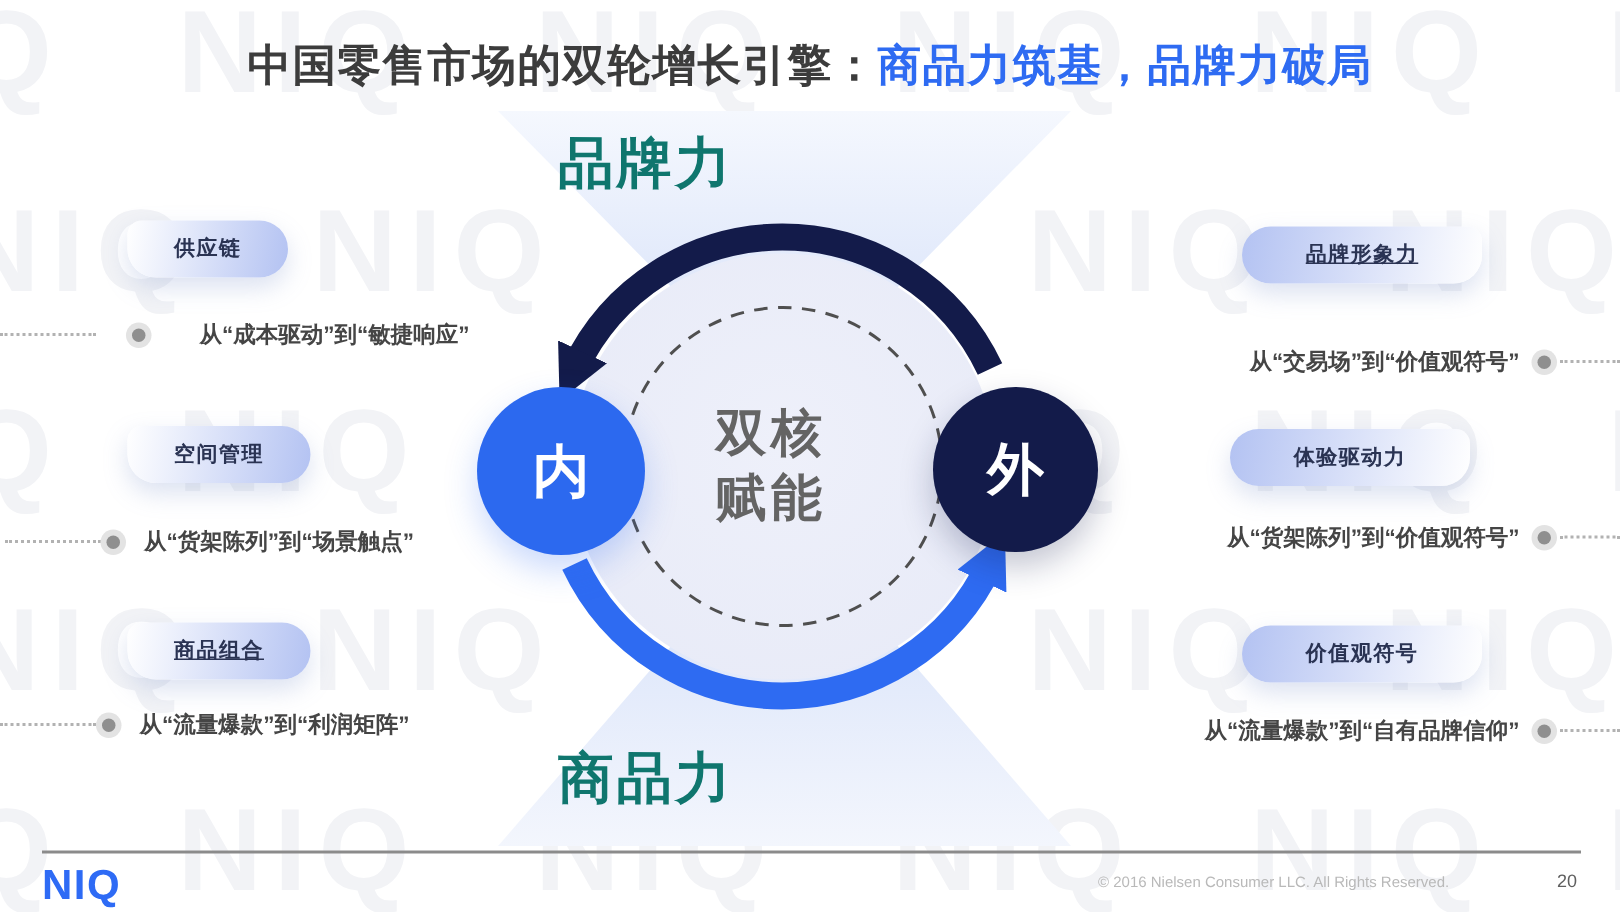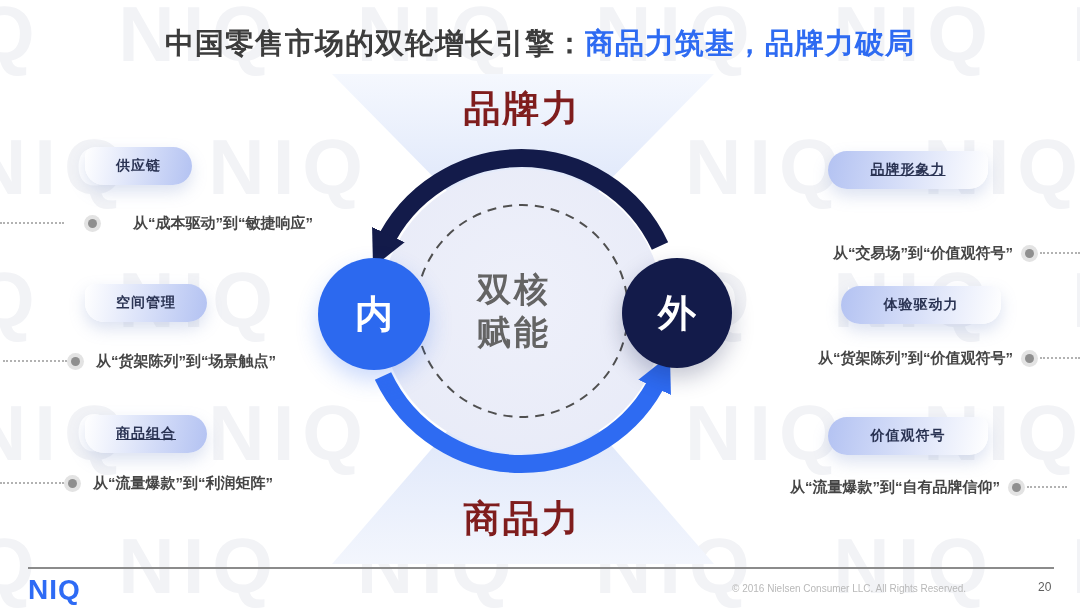--- a/index.html
+++ b/index.html
@@ -30,22 +30,22 @@
     font-size:29px;font-weight:700;color:#3c3c3c;letter-spacing:1px;
   }
   .title .hl{color:#2e6bf2;}
   
   .big-circle{
     position:absolute;left:380px;top:169px;width:284px;height:284px;border-radius:50%;
     background:radial-gradient(circle at 50% 45%,#eef0fa 0%,#e7eaf7 100%);
   }
   .diagram-svg{position:absolute;left:0;top:0;pointer-events:none;}
   .label-top,.label-bottom{
-    position:absolute;left:372px;width:300px;text-align:center;
-    font-size:37px;font-weight:700;color:#7f1d1d;letter-spacing:2px;
+    position:absolute;left:372px;width:300px;
+    font-size:37px;font-weight:700;color:#0f766e;letter-spacing:2px;
   }
   .label-top{top:84px;}
   .label-bottom{top:494px;}
   .center-text{
     position:absolute;left:414px;top:268px;width:200px;text-align:center;
     font-size:34px;font-weight:700;color:#646464;line-height:43px;letter-spacing:3px;
   }
   .node{
     position:absolute;border-radius:50%;display:flex;align-items:center;justify-content:center;
     color:#ffffff;font-size:38px;font-weight:700;
@@ -142,35 +142,35 @@
   </div>
 
   <div class="pill pill-l" style="left:85px;top:415px;width:122px;text-decoration:underline;">商品组合</div>
   <div class="conn conn-l" style="left:0;top:471px;">
     <div class="dots dots-l"></div>
     <span class="dot"></span>
     <span class="conn-text">从“流量爆款”到“利润矩阵”</span>
   </div>
 
   <div class="pill pill-r" style="left:828px;top:151px;width:160px;text-decoration:underline;">品牌形象力</div>
-  <div class="conn conn-r" style="right:0;top:241px;">
+  <div class="conn conn-r" style="right:0;top:229px;">
     <span class="conn-text">从“交易场”到“价值观符号”</span>
     <span class="dot"></span>
     <div class="dots dots-r"></div>
   </div>
 
-  <div class="pill pill-r" style="left:841px;top:286px;width:160px;text-align:right;">体验驱动力</div>
+  <div class="pill pill-r" style="left:820px;top:286px;width:160px;text-align:right;">体验驱动力</div>
   <div class="conn conn-r" style="right:0;top:346px;">
     <span class="conn-text">从“货架陈列”到“价值观符号”</span>
     <span class="dot"></span>
     <div class="dots dots-r"></div>
   </div>
 
   <div class="pill pill-r" style="left:828px;top:417px;width:160px;">价值观符号</div>
-  <div class="conn conn-r" style="right:13px;top:475px;">
+  <div class="conn conn-r" style="right:0;top:475px;">
     <span class="conn-text">从“流量爆款”到“自有品牌信仰”</span>
     <span class="dot"></span>
     <div class="dots dots-r"></div>
   </div>
 
   <div class="footer-line"></div>
   <div class="logo">NIQ</div>
   <div class="copyright">© 2016 Nielsen Consumer LLC. All Rights Reserved.</div>
   <div class="page-num">20</div>
 

